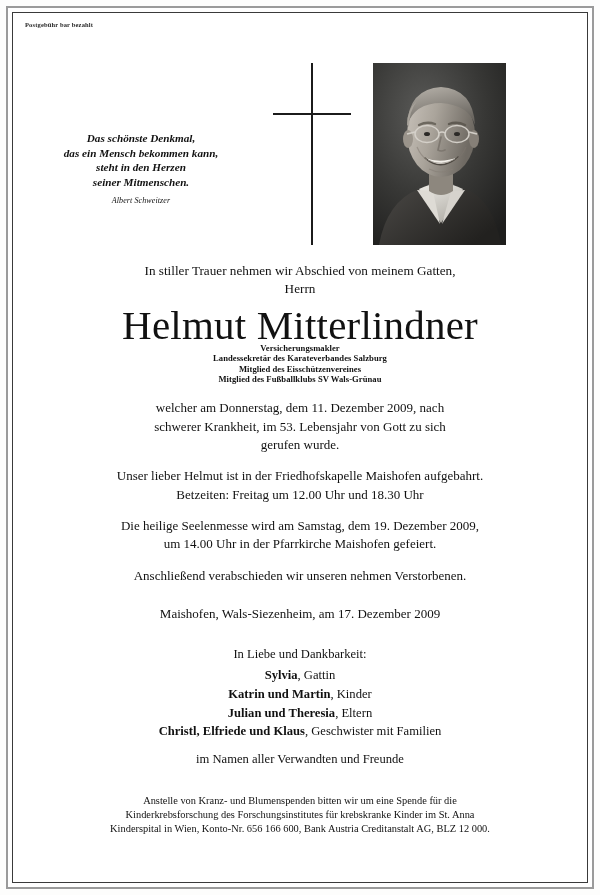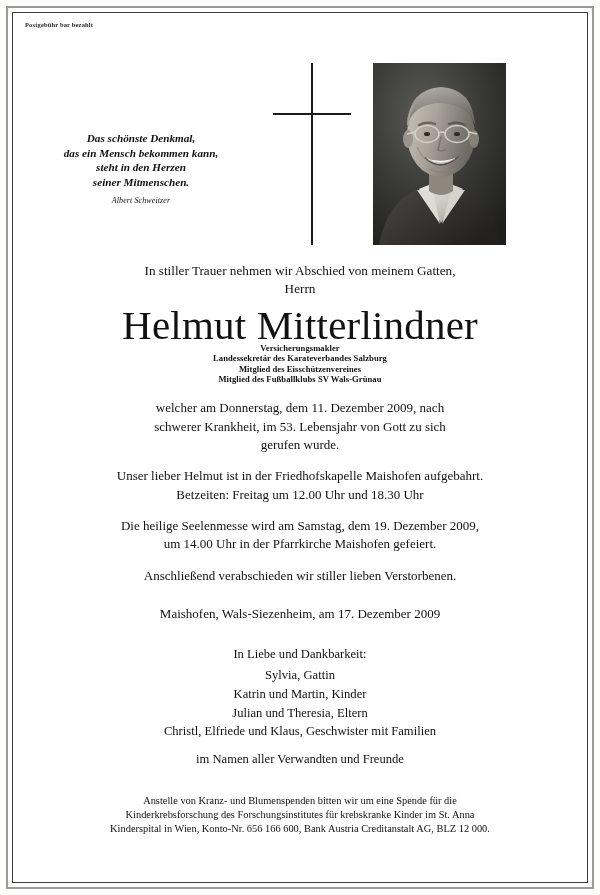--- a/index.html
+++ b/index.html
@@ -174,21 +174,21 @@
     margin-top: 20px;
   }
 
   .thanks {
     margin-top: 22px;
     font-size: 12.6px;
     line-height: 18.6px;
   }
   .thanks-title { display: block; margin-bottom: 3px; }
   .survivor { display: block; }
-  .survivor b { font-weight: normal; }
+  .survivor b { font-weight: bold; }
   .thanks-footer { display: block; margin-top: 9px; }
 
   .donation {
     margin-top: 26px;
     font-size: 10.4px;
     line-height: 13.6px;
   }
   .donation .l { display: block; }
 </style>
 </head>
@@ -317,21 +317,21 @@
         <span class="l">Unser lieber Helmut ist in der Friedhofskapelle Maishofen aufgebahrt.</span>
         <span class="l">Betzeiten: Freitag um 12.00 Uhr und 18.30 Uhr</span>
       </div>
 
       <div class="para para-tight">
         <span class="l">Die heilige Seelenmesse wird am Samstag, dem 19. Dezember 2009,</span>
         <span class="l">um 14.00 Uhr in der Pfarrkirche Maishofen gefeiert.</span>
       </div>
 
       <div class="para para-tight">
-        <span class="l">Anschließend verabschieden wir stiller lieben Verstorbenen.</span>
+        <span class="l">Anschließend verabschieden wir unseren nehmen Verstorbenen.</span>
       </div>
 
       <div class="place-date">Maishofen, Wals-Siezenheim, am 17. Dezember 2009</div>
 
       <div class="thanks">
         <span class="thanks-title">In Liebe und Dankbarkeit:</span>
 
         <span class="survivor"><b>Sylvia</b><span>, </span><span>Gattin</span></span>
 
         <span class="survivor"><b>Katrin und Martin</b><span>, </span><span>Kinder</span></span>

